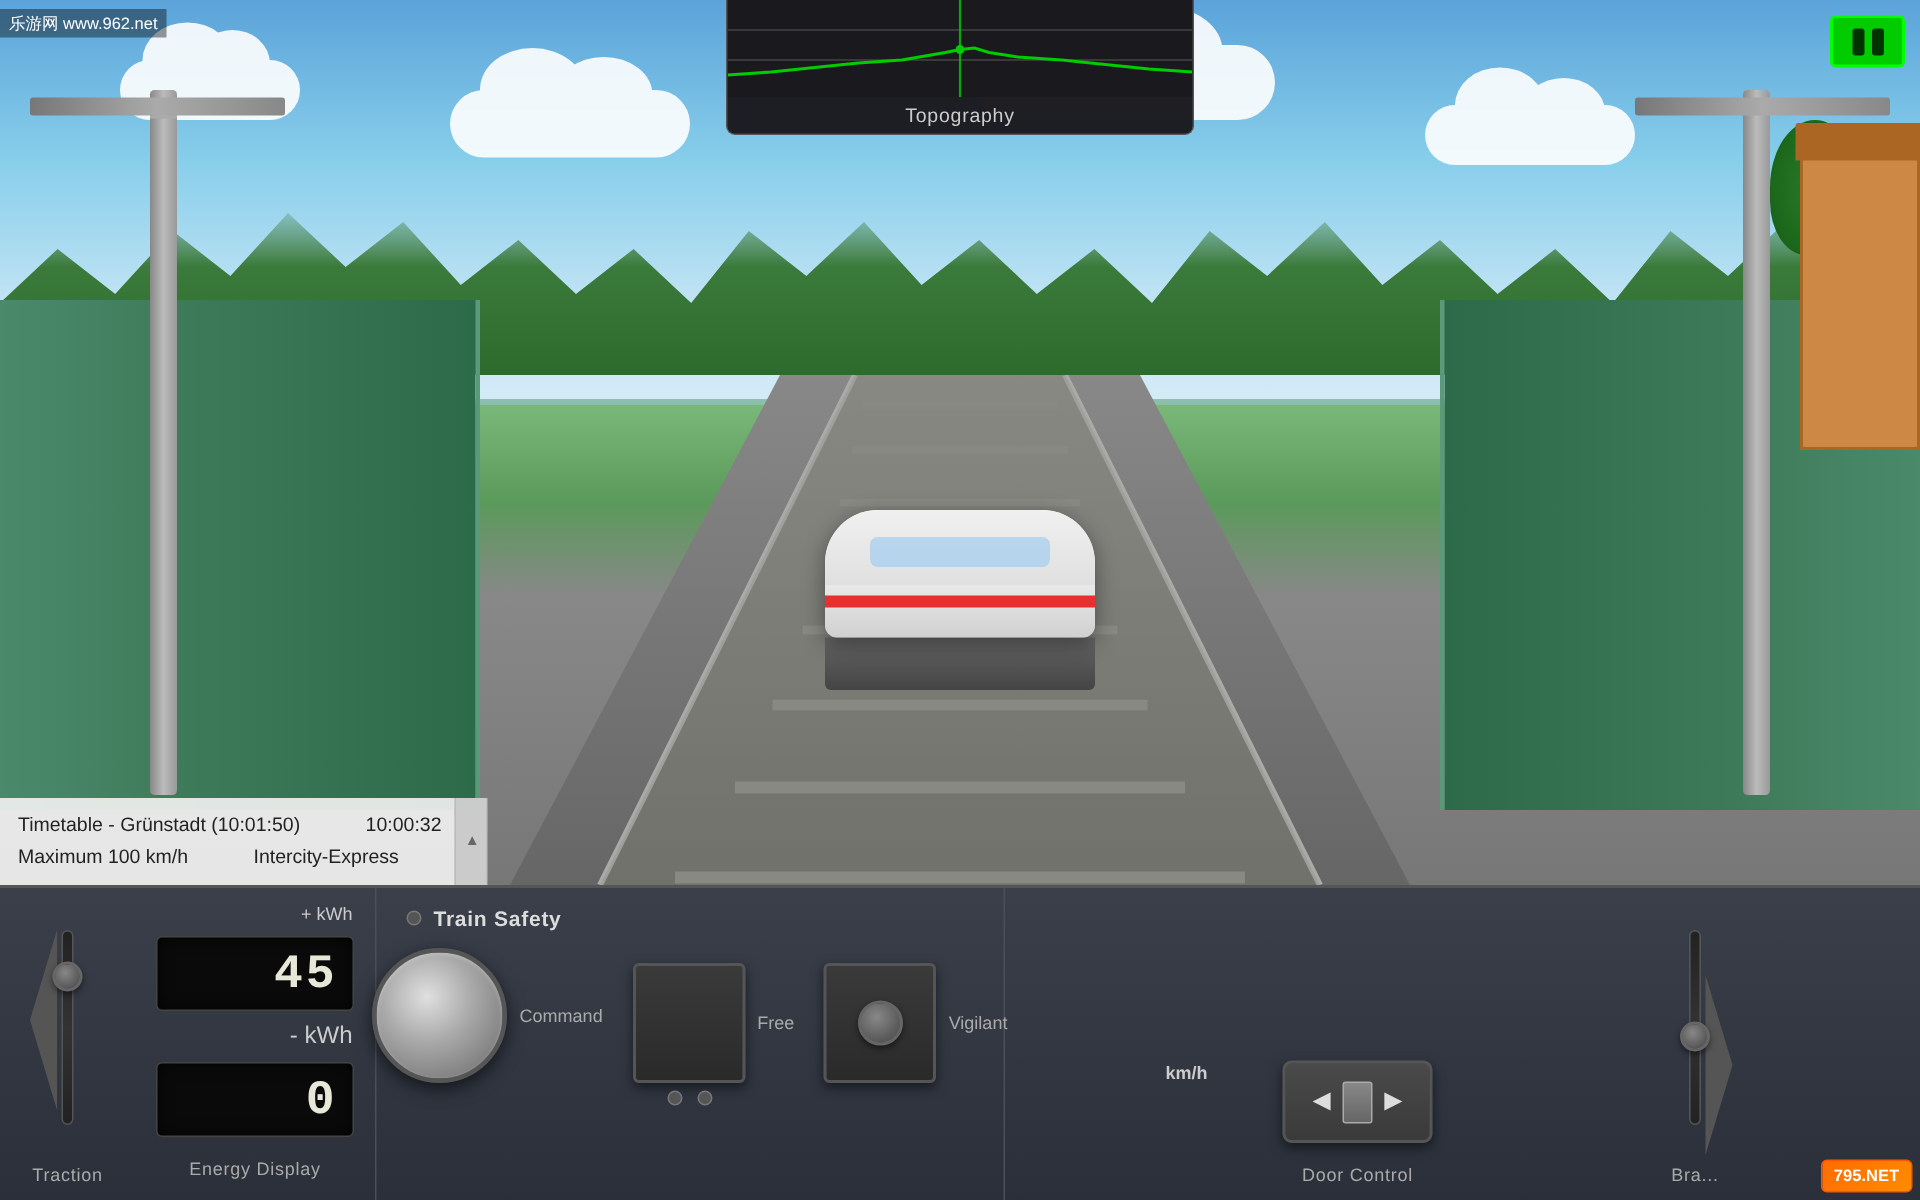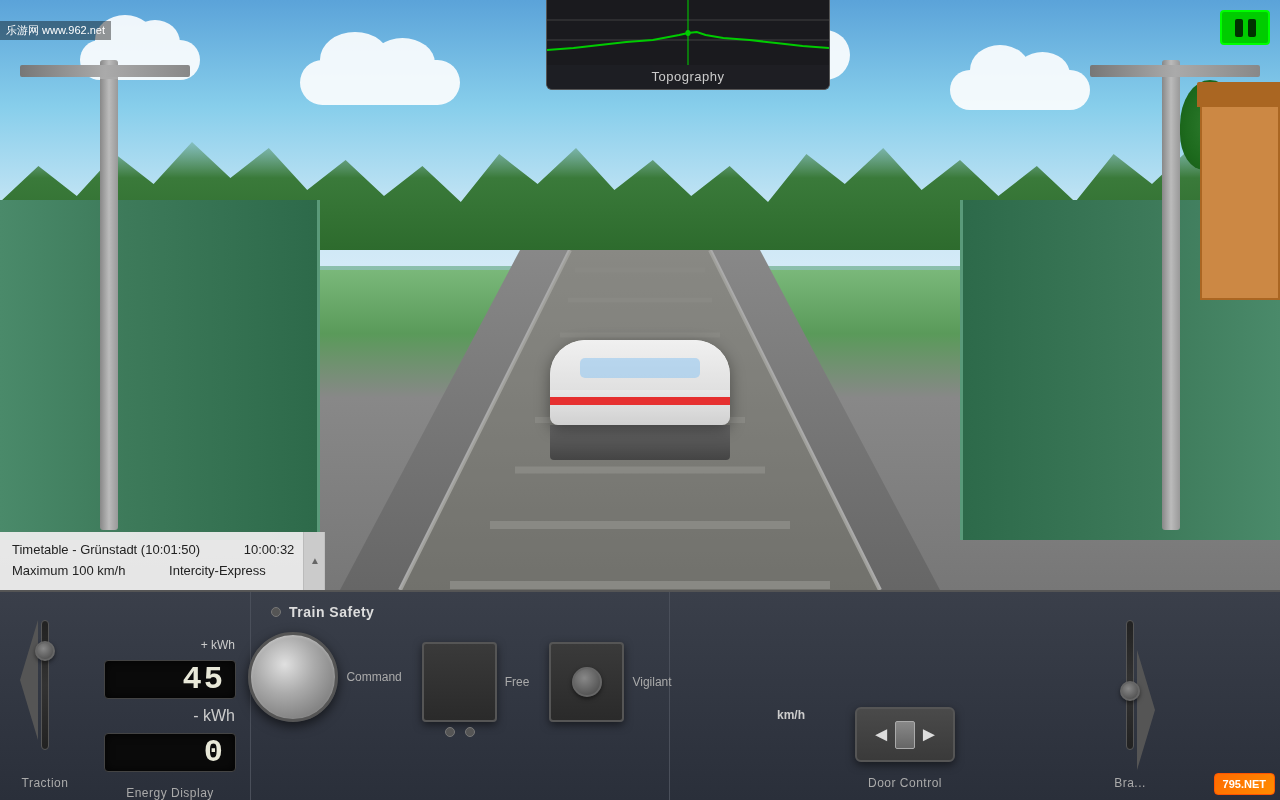--- a/index.html
+++ b/index.html
@@ -274,28 +274,27 @@
       background: #aa6622;
       border-radius: 2px 2px 0 0;
     }
 
     
     #topography-panel {
       position: absolute;
       top: 0;
       left: 50%;
       transform: translateX(-50%);
-      width: 284px;
+      width: 312px;
       background: rgba(30, 30, 35, 0.95);
       border: 1px solid #555;
       border-top: none;
       border-radius: 0 0 6px 6px;
       z-index: 100;
       overflow: hidden;
-      margin-left: 48px;
     }
 
     .topo-chart {
       height: 65px;
       background: #1a1a1e;
       position: relative;
       overflow: hidden;
     }
 
     .topo-chart svg {
@@ -361,21 +360,21 @@
       justify-content: center;
       font-size: 10px;
       color: #666;
       cursor: pointer;
       border-left: 1px solid #bbb;
     }
 
     
     .watermark {
       position: absolute;
-      top: 21px;
+      top: 6px;
       left: 0;
       color: white;
       font-size: 11px;
       background: rgba(0,0,0,0.4);
       padding: 2px 6px;
       z-index: 200;
     }
 
     
     #control-panel {
@@ -462,21 +461,20 @@
       border-bottom: 60px solid transparent;
     }
 
     
     .energy-section {
       display: flex;
       flex-direction: column;
       align-items: center;
       padding: 10px 15px;
       gap: 8px;
-      margin-top: 36px;
     }
 
     .energy-label-top {
       color: #ccc;
       font-size: 12px;
       align-self: flex-end;
     }
 
     .digital-display {
       background: #0a0a0a;

